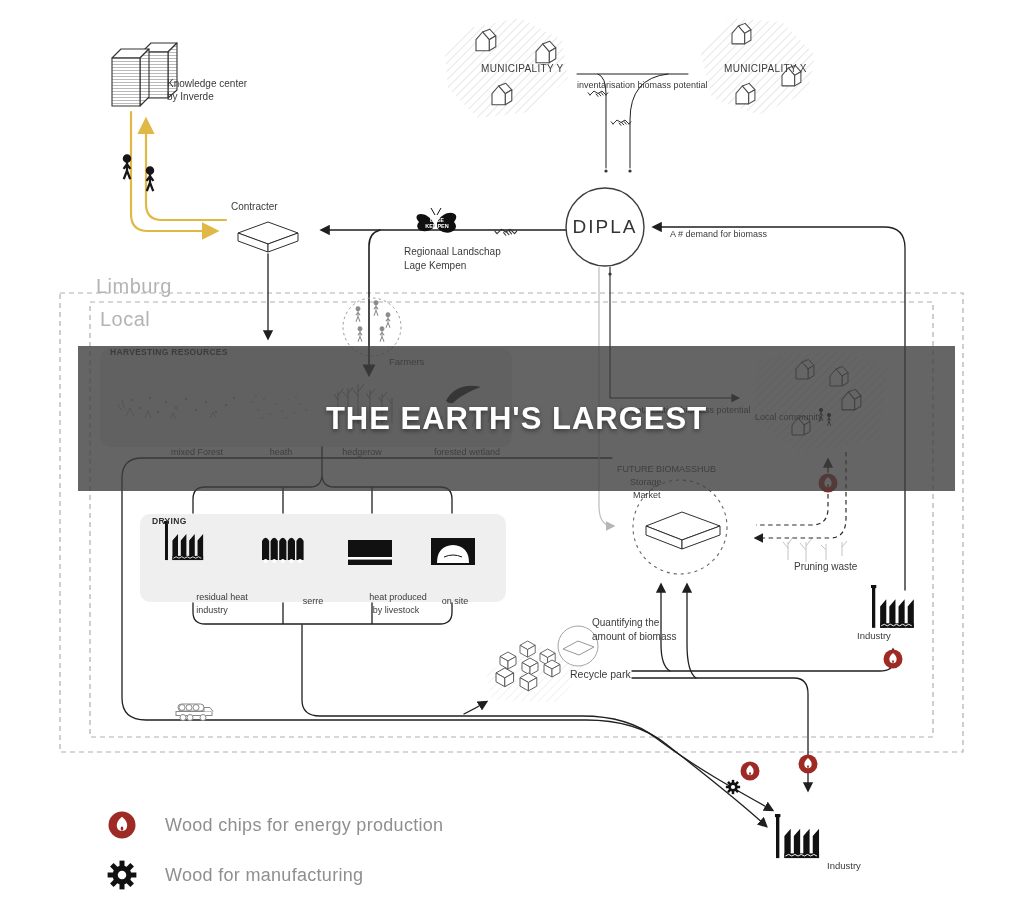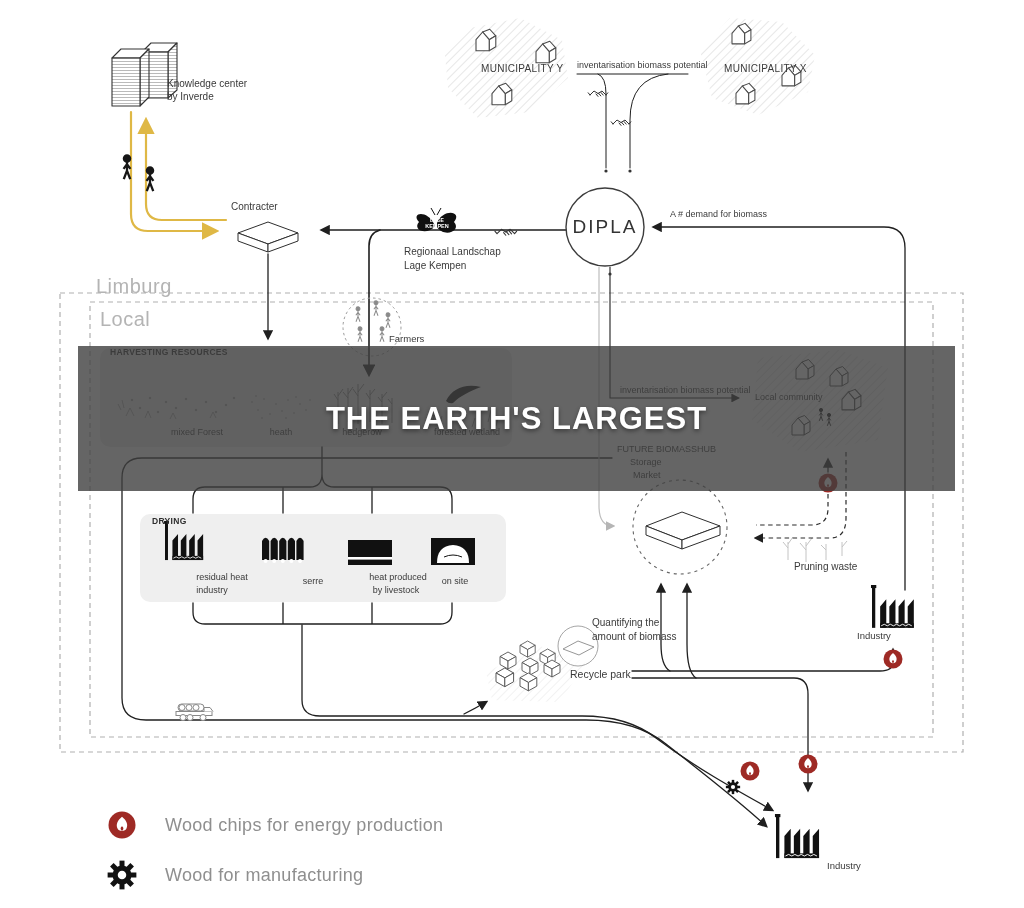--- a/index.html
+++ b/index.html
@@ -3,21 +3,21 @@
 <meta charset="utf-8">
 <style>
   html,body{margin:0;padding:0;background:#fff;}
   .stage{position:relative;width:1024px;height:908px;background:#fff;overflow:hidden;
          font-family:"Liberation Sans",sans-serif;color:#333;}
   .stage svg.canvas{position:absolute;left:0;top:0;z-index:1;}
   .lbl{position:absolute;z-index:10;line-height:1.25;white-space:nowrap;color:#3a3a3a;}
   .cx{transform:translateX(-50%);}
   .cc{transform:translate(-50%,-50%);}
   .s8{font-size:10px;letter-spacing:.3px;}
-  .s9{font-size:9px;}
+  .s9{font-size:9px;margin-top:20px;}
   .s95{font-size:9.5px;}
   .s10{font-size:10px;}
   .s11{font-size:10.5px;}
   .sec{font-weight:700;font-size:8.5px;color:#2e2e2e;letter-spacing:.3px;}
   .gray-big{font-size:20px;color:#b4b4b4;letter-spacing:.5px;}
   .dipla-t{font-size:19px;letter-spacing:2px;color:#333;}
   .logo-t{color:#fff;font-weight:700;z-index:12;}
   .banner{position:absolute;left:78px;top:346px;width:877px;height:145px;z-index:30;
           background:rgba(62,62,62,0.80);display:flex;flex-direction:column;align-items:center;
           justify-content:center;gap:5px;}
@@ -335,21 +335,21 @@
 <div class="lbl s9" style="left:577px;top:60px">inventarisation biomass potential</div>
 <div class="lbl s8" style="left:724px;top:63px">MUNICIPALITY X</div>
 <div class="lbl dipla-t cc" style="left:605px;top:227px">DIPLA</div>
 <div class="lbl s9" style="left:670px;top:209px">A # demand for biomass</div>
 <div class="lbl s10" style="left:404px;top:246px">Regionaal Landschap</div>
 <div class="lbl s10" style="left:404px;top:260px">Lage Kempen</div>
 <div class="lbl logo-t cx" style="left:437px;top:217px;font-size:5px">LAGE</div>
 <div class="lbl logo-t cx" style="left:437px;top:223px;font-size:5.5px">KEMPEN</div>
 <div class="lbl gray-big" style="left:96px;top:274px">Limburg</div>
 <div class="lbl gray-big" style="left:100px;top:307px">Local</div>
-<div class="lbl s95" style="left:389px;top:333px">Farmers</div>
+<div class="lbl s95" style="left:389px;top:356px">Farmers</div>
 <div class="lbl sec" style="left:110px;top:347px">HARVESTING RESOURCES</div>
 <div class="lbl s9 cx" style="left:197px;top:427px">mixed Forest</div>
 <div class="lbl s9 cx" style="left:281px;top:427px">heath</div>
 <div class="lbl s9 cx" style="left:362px;top:427px">hedgerow</div>
 <div class="lbl s9 cx" style="left:467px;top:427px">forested wetland</div>
 <div class="lbl s9" style="left:620px;top:385px">inventarisation biomass potential</div>
 <div class="lbl s9" style="left:755px;top:392px">Local community</div>
 <div class="lbl s9" style="left:617px;top:444px">FUTURE BIOMASSHUB</div>
 <div class="lbl s9" style="left:630px;top:457px">Storage</div>
 <div class="lbl s9" style="left:633px;top:470px">Market</div>

